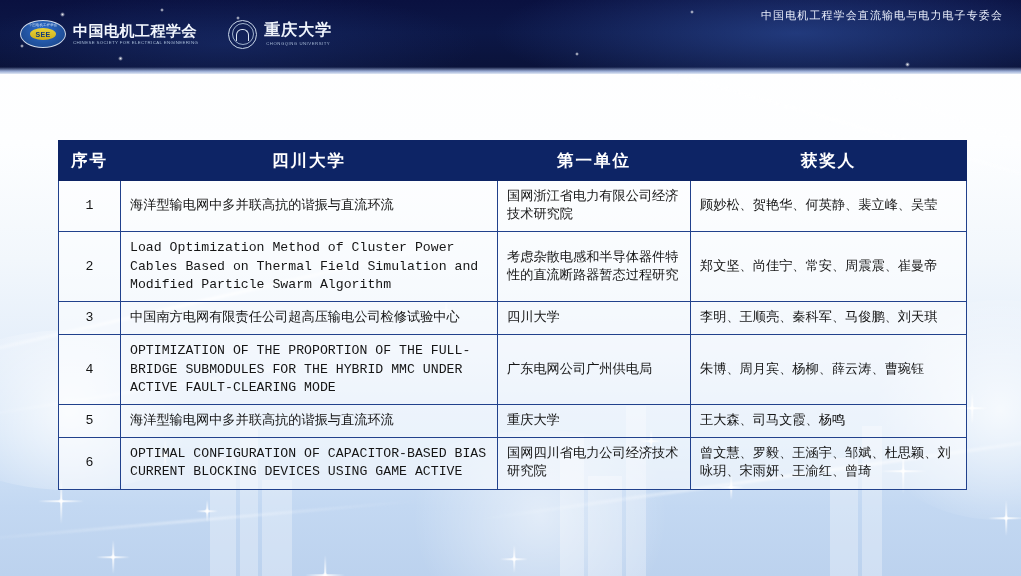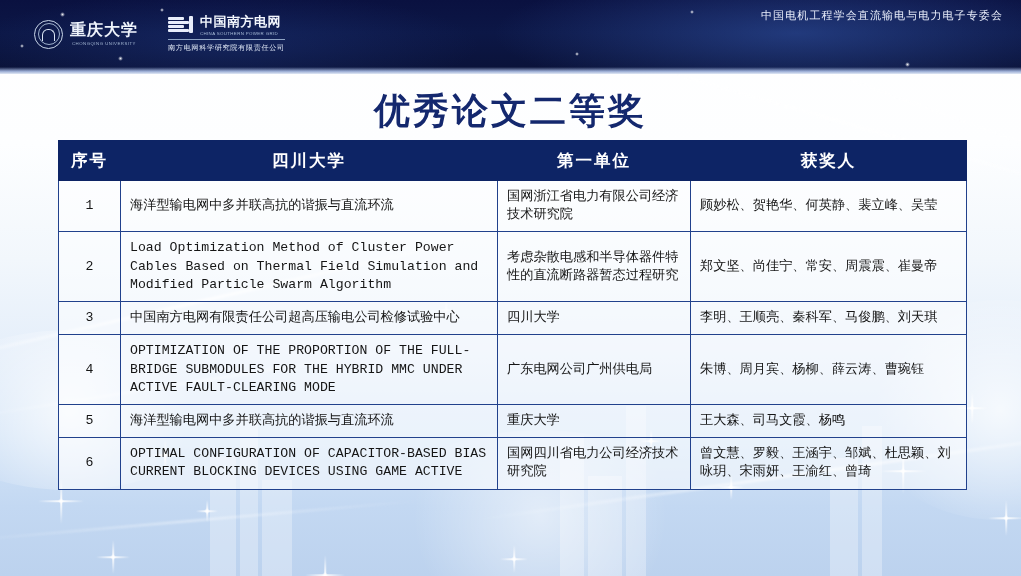--- a/index.html
+++ b/index.html
@@ -306,58 +306,51 @@
     <div class="bstar" style="left:160px;top:8px;width:4px;height:4px;"></div>
     <div class="bstar" style="left:118px;top:56px;width:5px;height:5px;"></div>
     <div class="bstar" style="left:236px;top:16px;width:4px;height:4px;"></div>
     <div class="bstar" style="left:20px;top:44px;width:4px;height:4px;"></div>
     <div class="bstar" style="left:690px;top:10px;width:4px;height:4px;"></div>
     <div class="bstar" style="left:905px;top:62px;width:5px;height:5px;"></div>
     <div class="bstar" style="left:575px;top:52px;width:4px;height:4px;"></div>
 
     <div class="logos">
 
+      <div class="logo-unit">
+        <div class="see-badge">
+          <div class="arcTxt">中国电机工程学会</div>
+          <div class="inner">SEE</div>
+        </div>
+        <div>
+          <div class="logo-cn">中国电机工程学会</div>
+          <div class="logo-en">CHINESE SOCIETY FOR ELECTRICAL ENGINEERING</div>
+        </div>
+      </div>
 
       <div class="logo-unit" style="margin-left:14px;">
         <div class="cqu-seal">
             <div class="gate"></div>
           </div>
         <div>
           <div class="cqu-zh">重庆大学</div>
           <div class="cqu-en">CHONGQING UNIVERSITY</div>
         </div>
       </div>
 
-      <div style="margin-left:14px;">
-        <div style="display:flex;align-items:center;gap:6px;">
-          <div class="csg-mark">
-            <span></span>
-              <span></span>
-              <span></span>
-              <span></span>
-              <div class="bar"></div>
-          </div>
-          <div>
-            <div class="logo-cn" style="font-size:13px;">中国南方电网</div>
-            <div class="logo-en">CHINA SOUTHERN POWER GRID</div>
-          </div>
-        </div>
-        <div class="csg-sub">南方电网科学研究院有限责任公司</div>
-      </div>
 
     </div>
 
     <div class="conf">
       <div class="conf-line1">中国电机工程学会直流输电与电力电子专委会</div>
     </div>
 
     <div class="banner-bottom-fade"></div>
   </div>
 
-  <div class="page-title">优秀论文二等奖</div>
 
   <div class="tbl-wrap">
     <table class="awards">
       <colgroup>
         <col class="col-no">
           <col class="col-title">
           <col class="col-org">
           <col class="col-win">
       </colgroup>
       <thead>

